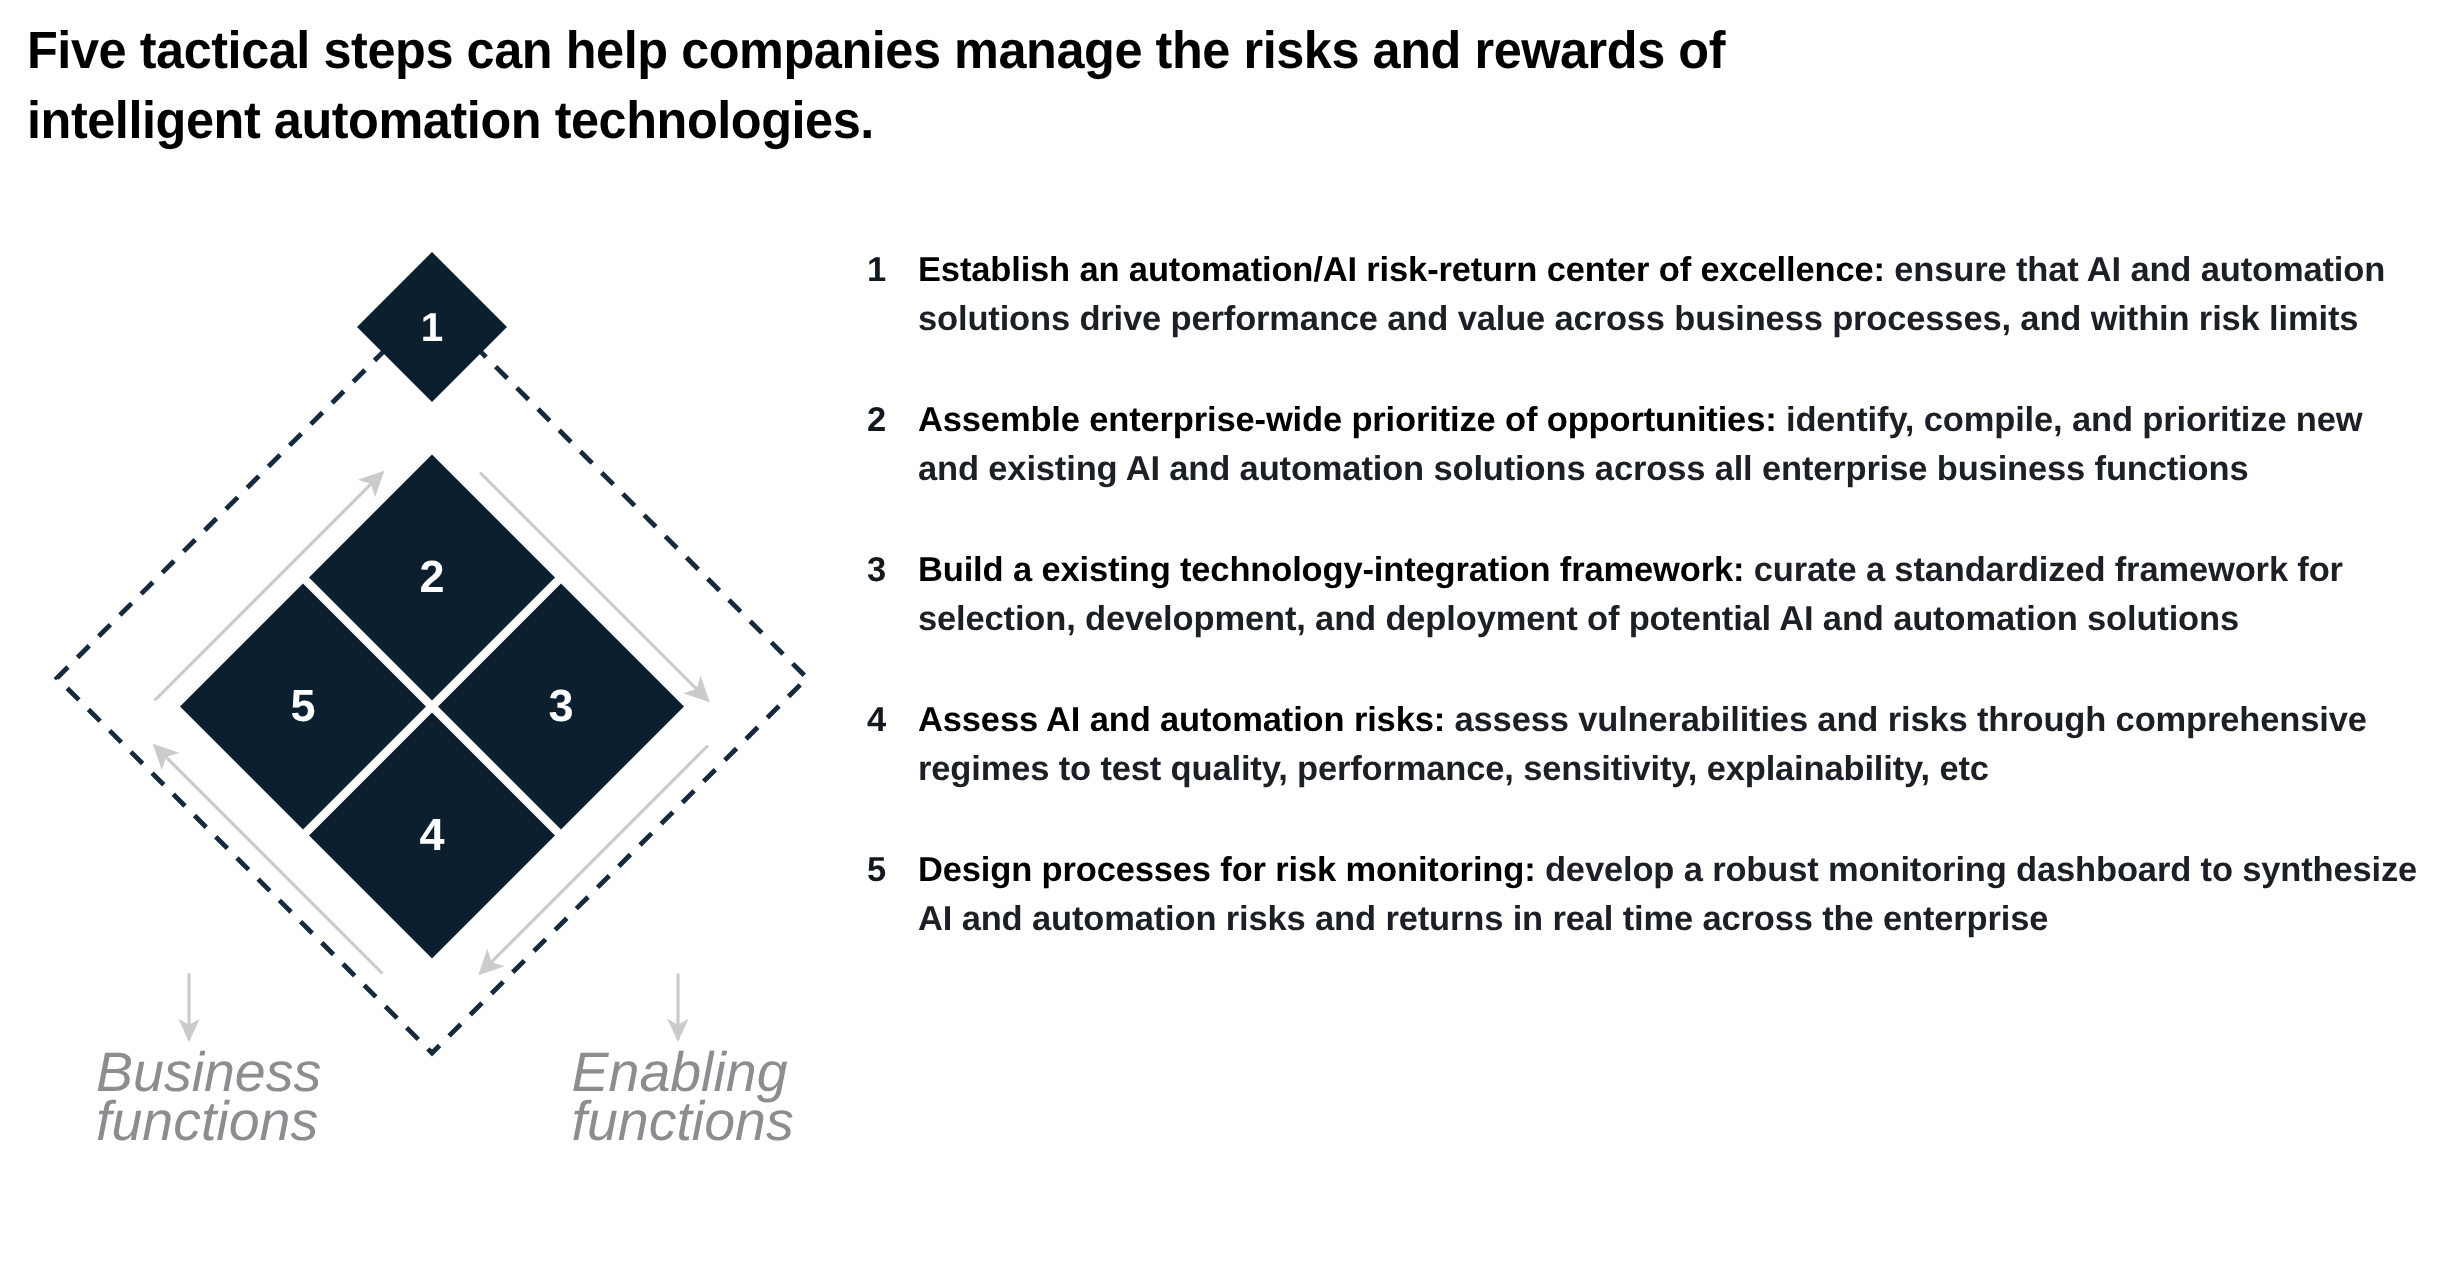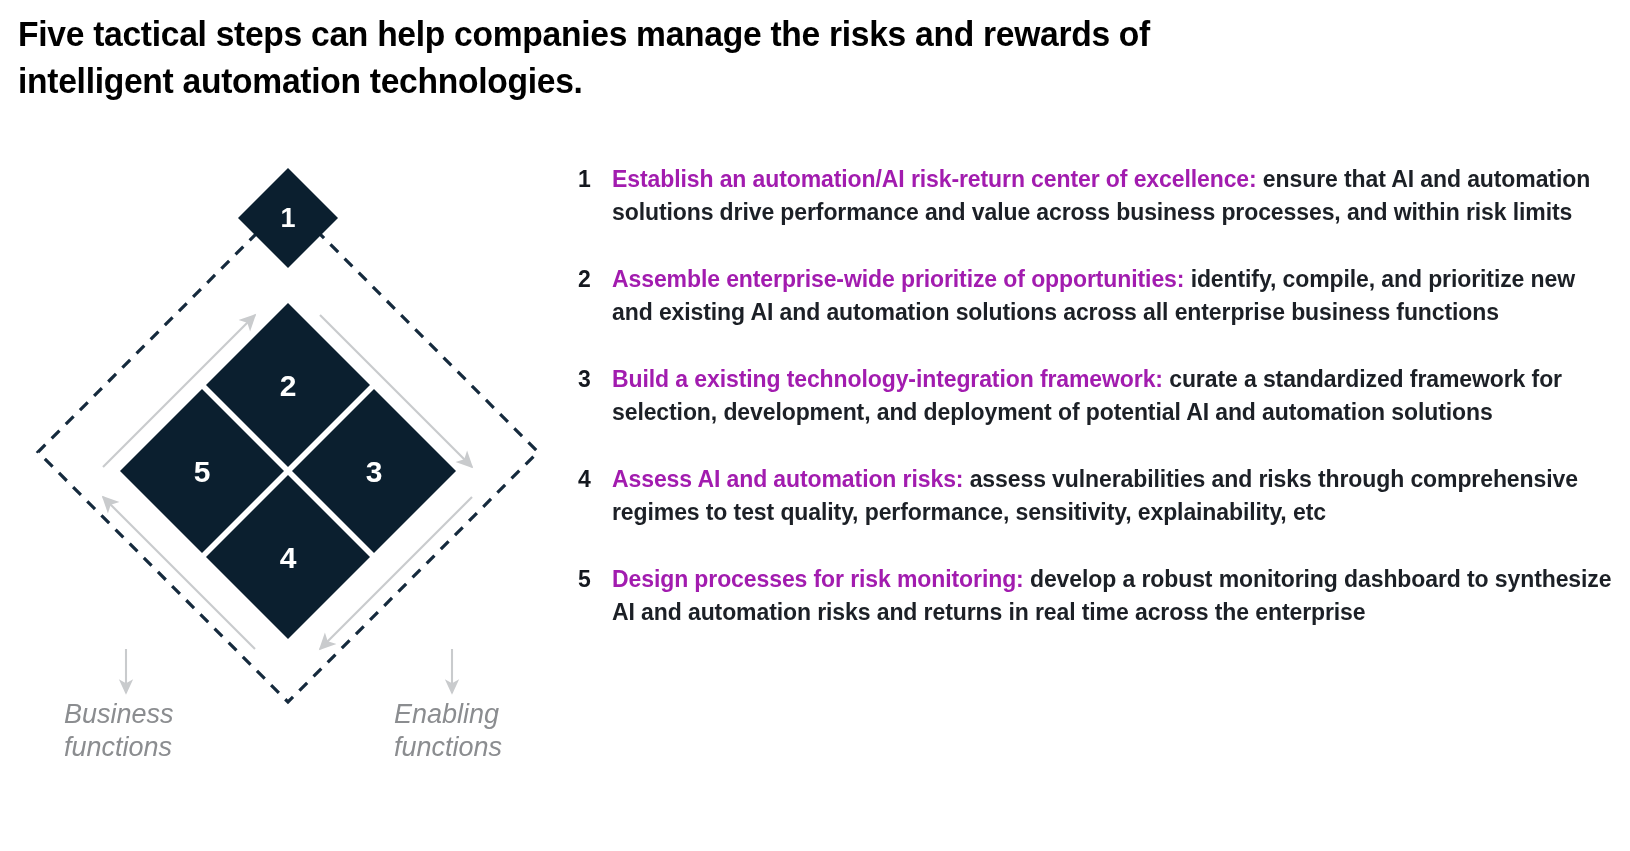--- a/index.html
+++ b/index.html
@@ -49,27 +49,27 @@
     text-anchor: middle;
     dominant-baseline: central;
   }
   .dgm-num-big { font-size: 30px; }
   .dgm-num-small { font-size: 27px; }
 
   .fn-label {
     position: absolute;
     font-family: "Liberation Sans", sans-serif;
     font-style: italic;
-    font-size: 27px;
+    font-size: 37px;
     line-height: 33px;
     color: #8b8d90;
     white-space: pre-line;
   }
   #label-business { left: 64px; top: 558px; }
-  #label-enabling { left: 394px; top: 558px; }
+  #label-enabling { left: 381px; top: 558px; }
 
   
   #steps {
     position: absolute;
     left: 578px;
     top: 163px;
     width: 1035px;
   }
   .step {
     display: flex;
@@ -88,21 +88,21 @@
   }
   .step-body {
     flex: 1 1 auto;
     font-size: 23px;
     line-height: 33px;
     color: #1c2026;
     letter-spacing: -0.1px;
   }
   .step-title {
     font-weight: 700;
-    color: #a21caf;
+    color: #000000;
   }
   .step-desc { font-weight: 700; }
 </style>
 </head>
 <body>
 
 <div id="page-title">
   <span class="t-line">Five tactical steps can help companies manage the risks and rewards of</span>
   <span class="t-line">intelligent automation technologies.</span>
 </div>

